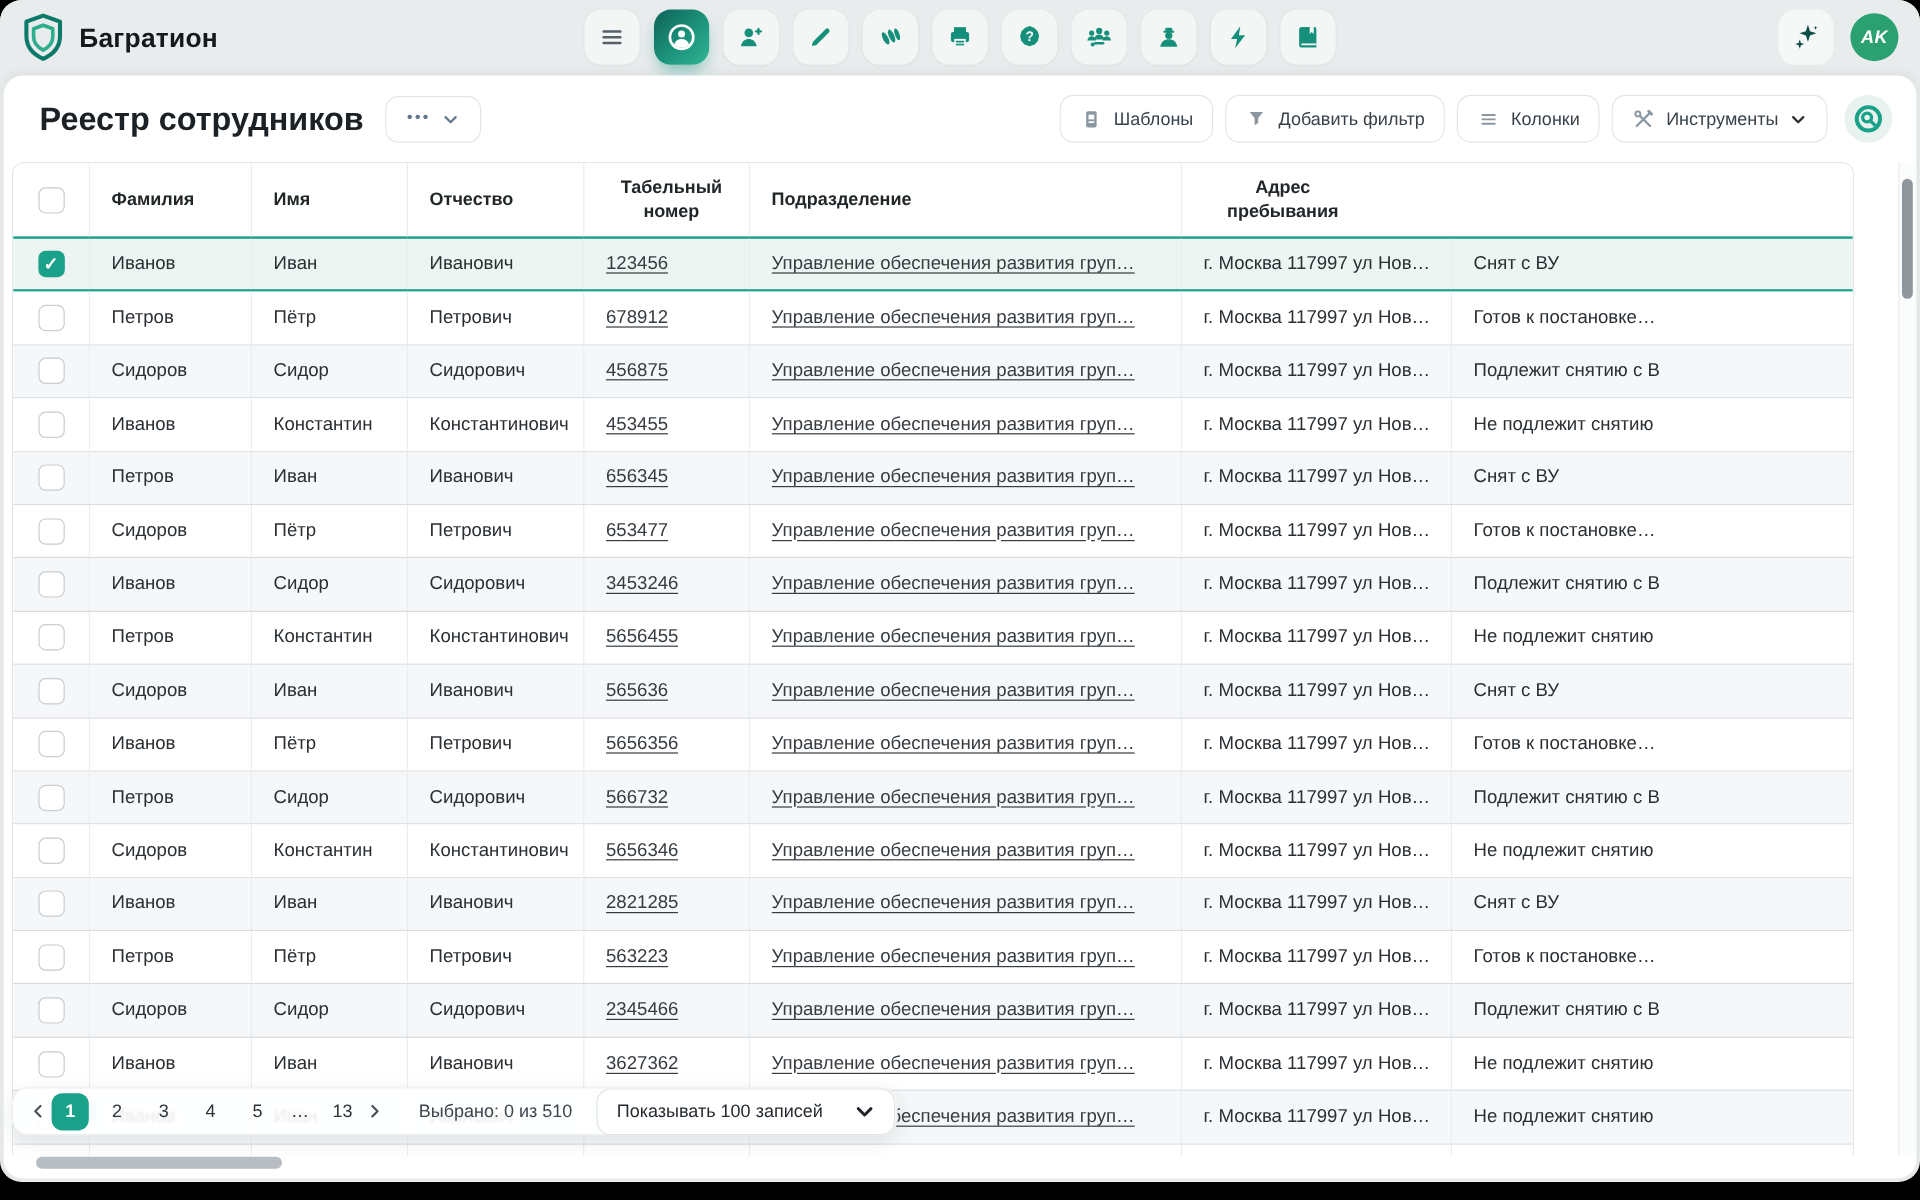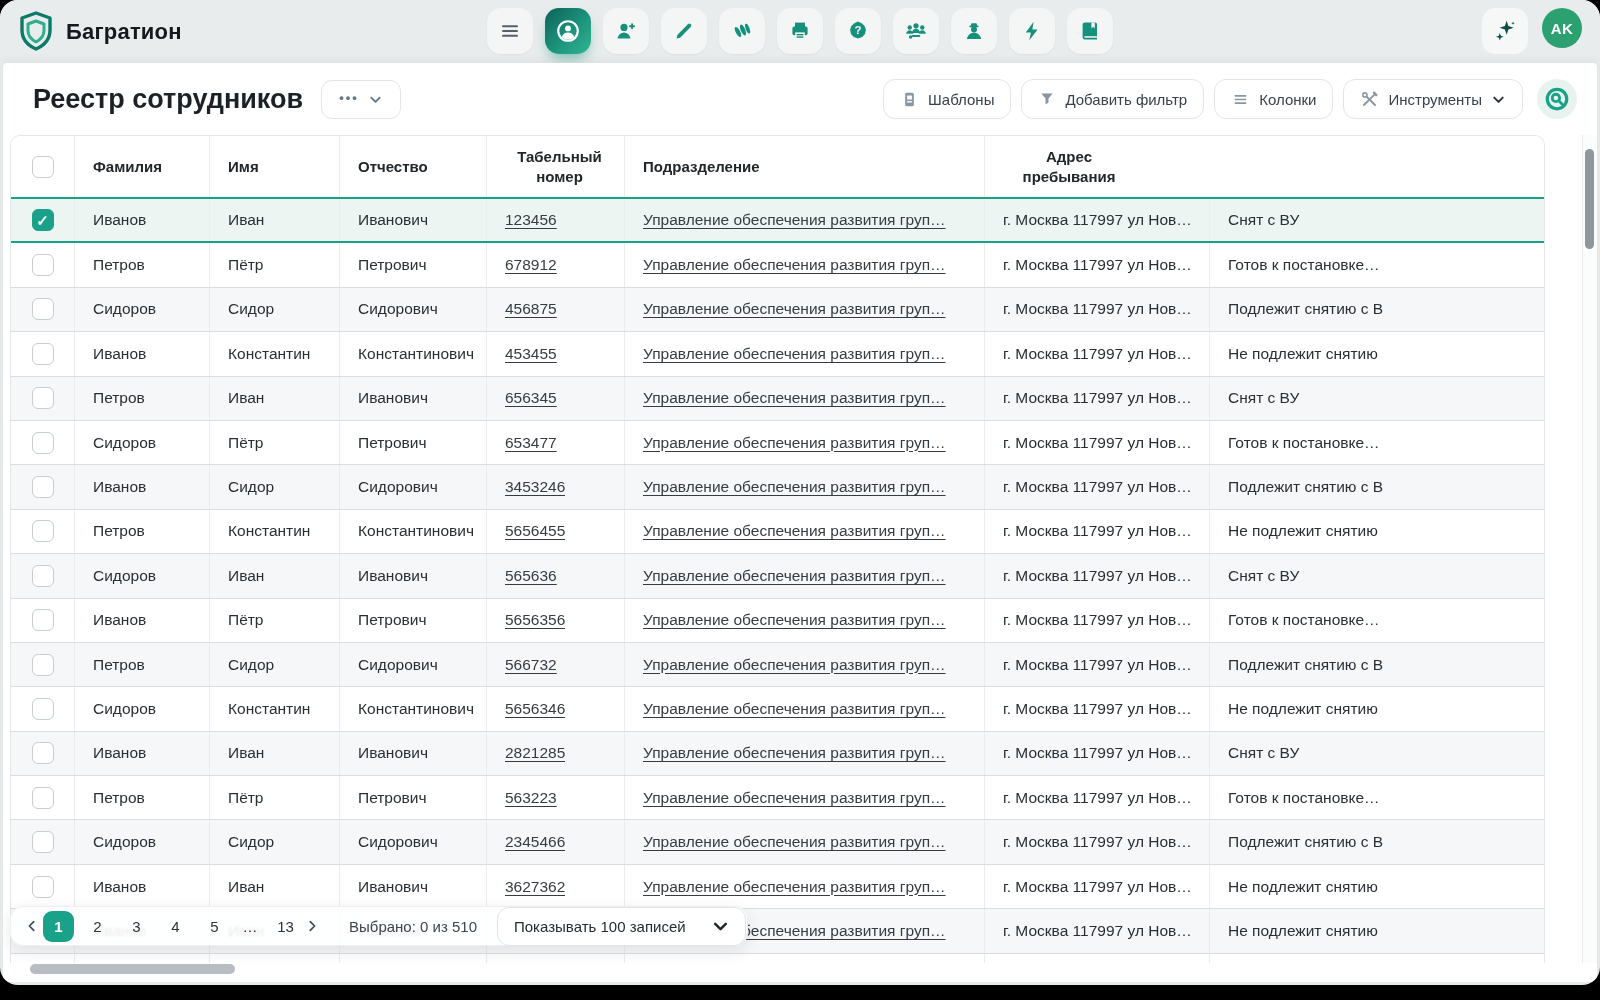--- a/index.html
+++ b/index.html
@@ -9,28 +9,28 @@
   
   .topbar{position:relative;height:63px;background:#e9eced;}
   .brand{position:absolute;left:16px;top:10px;display:flex;align-items:center;gap:10px;}
   .brand-name{font-size:22px;font-weight:700;color:#15191c;letter-spacing:.2px;}
   .icon-group{position:absolute;left:50%;transform:translateX(-50%);top:8px;display:flex;gap:12px;}
   .tool-btn{width:46px;height:46px;border-radius:14px;background:#f4f6f6;display:flex;
     align-items:center;justify-content:center;color:#17907b;box-shadow:0 1px 2px rgba(30,50,50,.05);cursor:pointer;}
   .tool-btn.first{color:#566069;}
   .tool-btn.active{background:linear-gradient(135deg,#0d6257 0%,#1c947c 55%,#33b493 100%);
     color:#fff;box-shadow:0 8px 14px -4px rgba(23,150,125,.55);}
-  .top-right{position:absolute;right:18px;top:8px;display:flex;gap:14px;}
+  .top-right{position:absolute;right:18px;top:8px;display:flex;align-items:center;gap:14px;font-style:italic;}
   .sparkles-btn{width:46px;height:46px;border-radius:14px;background:#f6f8f8;display:flex;
     align-items:center;justify-content:center;color:#0d4f46;}
   .avatar{width:40px;height:40px;border-radius:50%;background:#2ba172;color:#fff;font-weight:700;
     font-size:15px;display:flex;align-items:center;justify-content:center;letter-spacing:.3px;}
   
   .content{position:absolute;top:63px;left:3px;right:3px;bottom:3px;background:#fff;
-    border-radius:4px;box-shadow:0 -3px 8px rgba(20,40,40,.05);overflow:hidden;}
+    border-radius:16px;box-shadow:0 -3px 8px rgba(20,40,40,.05);overflow:hidden;}
   .page-head{position:absolute;top:14px;left:30px;right:20px;height:44px;display:flex;align-items:center;}
   .page-title{font-size:27px;font-weight:700;color:#1b2125;}
   .more-btn{margin-left:18px;height:37px;min-width:78px;border:1.5px solid #e3e6e8;border-radius:11px;
     background:#fff;display:flex;align-items:center;justify-content:center;gap:9px;color:#63788c;cursor:pointer;}
   .more-dots{font-size:13px;letter-spacing:2px;font-weight:700;transform:translateY(-2px);}
   .head-actions{margin-left:auto;display:flex;align-items:center;gap:10px;}
   .act-btn{height:38px;border:1.5px solid #e2e5e7;border-radius:12px;background:#fff;display:flex;
     align-items:center;gap:9px;padding:0 16px;font-size:15px;color:#39424b;cursor:pointer;white-space:nowrap;}
   .act-btn .aicon{color:#8a97a1;display:flex;}
   .search-round{width:40px;height:40px;border-radius:50%;background:#e8f3f0;display:flex;

